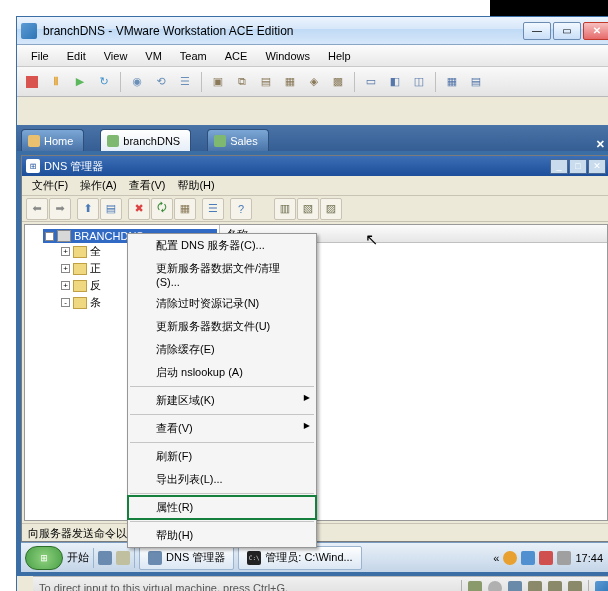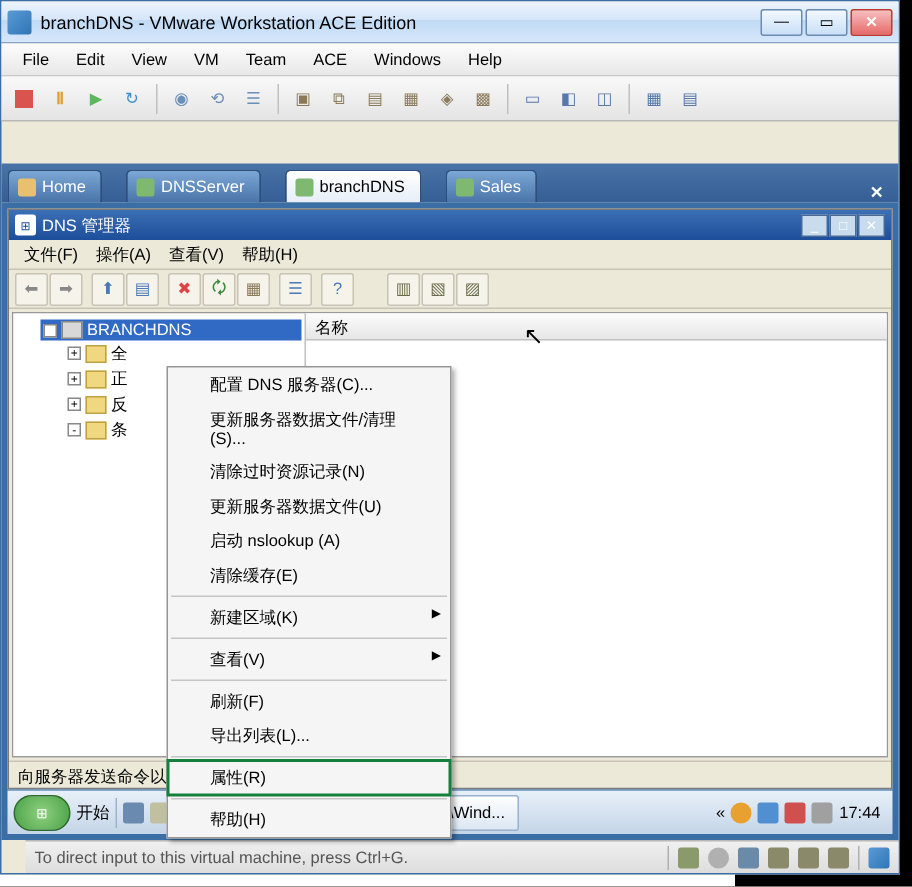--- a/index.html
+++ b/index.html
@@ -1,18 +1,18 @@
 <!DOCTYPE html>
 <html><head>
 <meta charset="utf-8">
 <style>
   * { box-sizing: border-box; }
   body { margin: 0; font-family: Tahoma, "Microsoft YaHei", sans-serif; font-size: 11px; background: #000; width: 608px; height: 591px; overflow: hidden; }
   
-  .outer-frame { width: 490px; height: 591px; background: #fff; padding: 0; }
+  .outer-frame { width: 490px; height: 591px; background: #fff; padding: 16px; }
   
   
   .vmware-window { width: 600px; height: 583px; border: 1px solid #3a6ea5; background: #ece9d8; display: flex; flex-direction: column; }
   
   .titlebar { height: 28px; background: linear-gradient(to bottom, #ecf4fd 0%, #d6e6f9 45%, #c0daf5 46%, #d6e7fa 100%); display: flex; align-items: center; padding: 0 4px; border-bottom: 1px solid #8ba6c5; }
   .titlebar .app-icon { width: 16px; height: 16px; background: linear-gradient(135deg,#5b9bd5,#2e75b6); border-radius: 2px; margin-right: 6px; }
   .titlebar .title-text { flex: 1; color: #000; font-size: 12px; }
   .titlebar .win-btns { display: flex; gap: 2px; }
   .win-btn { width: 28px; height: 18px; border: 1px solid #6b8cb0; background: linear-gradient(to bottom,#f2f8ff,#c9dff7); border-radius: 2px; display: flex; align-items: center; justify-content: center; font-size: 10px; }
   .win-btn.close { background: linear-gradient(to bottom,#f7bfbf,#e66a6a); border-color:#c0392b; color:#fff; font-weight:bold; }
@@ -51,21 +51,21 @@
   .list-pane { flex:1; background:#fff; }
   .list-header { height:18px; background:linear-gradient(to bottom,#fcfcfc,#e6e6e6); border-bottom:1px solid #c0c0c0; padding:2px 6px; font-size:11px; }
   
   .tree-node { display:flex; align-items:center; gap:3px; padding:1px 2px; font-size:11px; white-space:nowrap; }
   .tree-node .exp { width:9px; height:9px; border:1px solid #888; font-size:8px; line-height:7px; text-align:center; background:#fff; }
   .tree-node .ticon { width:14px; height:12px; }
   .tree-node.selected { background:#316ac5; color:#fff; }
   .tree-children { padding-left:16px; }
   
   
-  .context-menu { position:absolute; left:102px; top:8px; width:190px; background:#f5f5f5; border:1px solid #979797; box-shadow:2px 2px 3px rgba(0,0,0,0.3); z-index:10;margin-top:27px; }
+  .context-menu { position:absolute; left:102px; top:8px; width:190px; background:#f5f5f5; border:1px solid #979797; box-shadow:2px 2px 3px rgba(0,0,0,0.3); z-index:10; }
   .ctx-item { padding:4px 20px 4px 28px; font-size:11px; position:relative; }
   .ctx-item.has-arrow::after { content:"▶"; position:absolute; right:6px; font-size:8px; }
   .ctx-sep { height:1px; background:#c5c5c5; margin:2px 2px; }
   .ctx-item.highlight { border:2px solid #15803d; margin:-1px; padding:3px 19px 3px 27px; }
   
   .statusbar { height:18px; background:#ece9d8; border-top:1px solid #c9c3b5; padding:2px 6px; font-size:11px; }
   
   .taskbar { height:30px; background:linear-gradient(to bottom,#e8f0f8,#c4d5e8); border-top:1px solid #7a9bc0; display:flex; align-items:center; padding:0 4px; gap:4px; font-size:11px; }
   .start-btn { width:38px; height:24px; border-radius:12px; background:radial-gradient(circle,#8fd17f,#4aa047); border:1px solid #2d6d2a; display:flex;align-items:center;justify-content:center; }
   .task-item { height:24px; padding:0 8px; background:linear-gradient(to bottom,#fefefe,#dbe7f4); border:1px solid #9ab4d0; border-radius:2px; display:flex;align-items:center; gap:4px; }
@@ -162,24 +162,20 @@
         </div>
     <div class="tb-btn">
           <span style="color:#5577aa">▤</span>
         </div>
   </div>
 
   <div class="tabs-bar" id="tabs-bar">
   <div class="tab">
           <span class="tab-icon" style="background: rgb(232, 192, 112); border-radius: 2px;"></span>
           <span>Home</span>
-        </div>
-        <div class="tab">
-          <span class="tab-icon" style="background: rgb(127, 184, 112); border-radius: 2px;"></span>
-          <span>DNSServer</span>
         </div>
         <div class="tab active">
           <span class="tab-icon" style="background: rgb(127, 184, 112); border-radius: 2px;"></span>
           <span>branchDNS</span>
         </div>
         <div class="tab">
           <span class="tab-icon" style="background: rgb(127, 184, 112); border-radius: 2px;"></span>
           <span>Sales</span>
         </div>
         <span class="tabs-close">✕</span>
@@ -258,22 +254,22 @@
         </div>
         <div class="list-pane">
           <div class="list-header">名称</div>
         </div>
 
         <div class="context-menu" id="ctx">
               <div class="ctx-item">配置 DNS 服务器(C)...</div>
               <div class="ctx-item">更新服务器数据文件/清理(S)...</div>
               <div class="ctx-item">清除过时资源记录(N)</div>
               <div class="ctx-item">更新服务器数据文件(U)</div>
+              <div class="ctx-item">清除缓存(E)</div>
               <div class="ctx-item">启动 nslookup (A)</div>
-              <div class="ctx-item">清除缓存(E)</div>
               <div class="ctx-sep"></div>
               <div class="ctx-item has-arrow">新建区域(K)</div>
               <div class="ctx-sep"></div>
               <div class="ctx-item has-arrow">查看(V)</div>
               <div class="ctx-sep"></div>
               <div class="ctx-item">刷新(F)</div>
               <div class="ctx-item">导出列表(L)...</div>
               <div class="ctx-sep"></div>
               <div class="ctx-item highlight">属性(R)</div>
               <div class="ctx-sep"></div>

